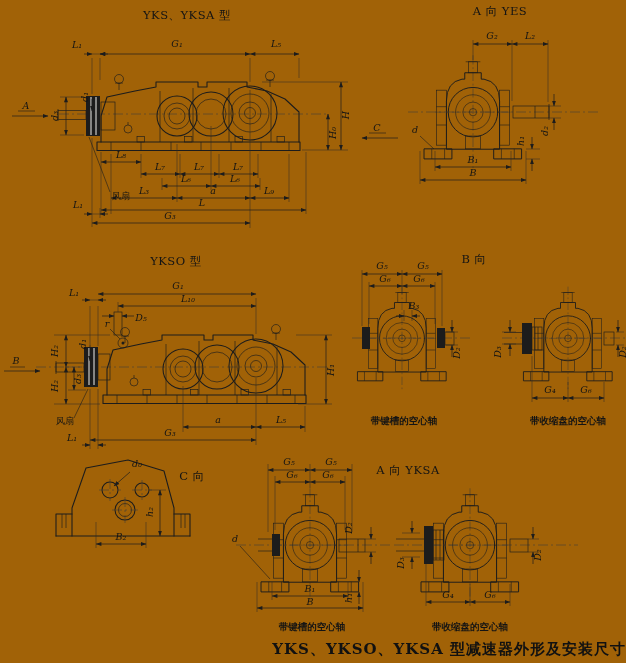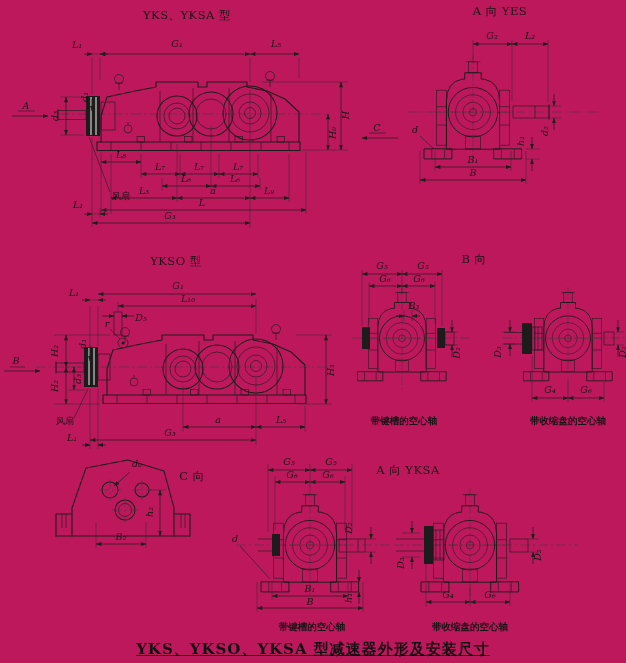--- a/index.html
+++ b/index.html
@@ -1,36 +1,36 @@
 <!DOCTYPE html>
 <html><head>
 <meta charset="utf-8">
 <style>
   html,body{margin:0;padding:0;}
-  .page{position:relative;width:626px;height:663px;background:#be185d;overflow:hidden;
+  .page{position:relative;width:626px;height:663px;background:#a16207;overflow:hidden;
         font-family:"DejaVu Serif","Liberation Serif",serif;}
   svg.view{position:absolute;overflow:visible;}
   .ol{fill:none;stroke:#1c1c1c;stroke-width:1.05;stroke-linejoin:round;stroke-linecap:round;}
   .ol2{fill:none;stroke:#1c1c1c;stroke-width:0.65;}
   .cl{stroke:#3a3a3a;stroke-width:0.55;stroke-dasharray:10 3 2 3;fill:none;}
   .xl{stroke:#2a2a2a;stroke-width:0.5;fill:none;}
   .dl{stroke:#1c1c1c;stroke-width:0.7;fill:none;marker-start:url(#mL);marker-end:url(#mR);}
   .me{stroke:#1c1c1c;stroke-width:0.7;fill:none;marker-end:url(#mR);}
   .ll{stroke:#1c1c1c;stroke-width:0.6;fill:none;}
   .blk{fill:#1c1c1c;stroke:none;}
   .bgl{stroke:#f0efeb;stroke-width:1;fill:none;}
   text{fill:#141414;}
   .dt{font:italic 9.5px "DejaVu Serif","Liberation Serif",serif;text-anchor:middle;}
   .dts{text-anchor:start;}
   .ct{font:9px "DejaVu Sans","Liberation Sans",sans-serif;text-anchor:middle;}
   .cts{text-anchor:start;}
   .cap{font:600 9.5px "DejaVu Sans","Liberation Sans",sans-serif;text-anchor:middle;}
   .vt{font:11.5px "DejaVu Serif","Liberation Serif",serif;text-anchor:middle;letter-spacing:.5px;}
-  .main-caption{position:absolute;left:0;top:640px;width:626px;text-align:center;
-    font:700 15px "DejaVu Serif","Liberation Serif",serif;color:#111;letter-spacing:1px;text-decoration:underline;}
+  .main-caption{position:absolute;left:0;top:640px;width:626px;text-align:right;
+    font:700 15px "DejaVu Serif","Liberation Serif",serif;color:#111;letter-spacing:1px;}
 </style>
 </head>
 <body>
 
 <div class="page">
 
 <svg width="0" height="0" style="position:absolute" aria-hidden="true">
   <defs>
     <marker id="mR" orient="auto" refX="8.5" refY="4" markerWidth="9" markerHeight="8" viewBox="0 0 10 8">
           <path d="M0,0.8 L9,4 L0,7.2 Z" fill="#1c1c1c"></path>

